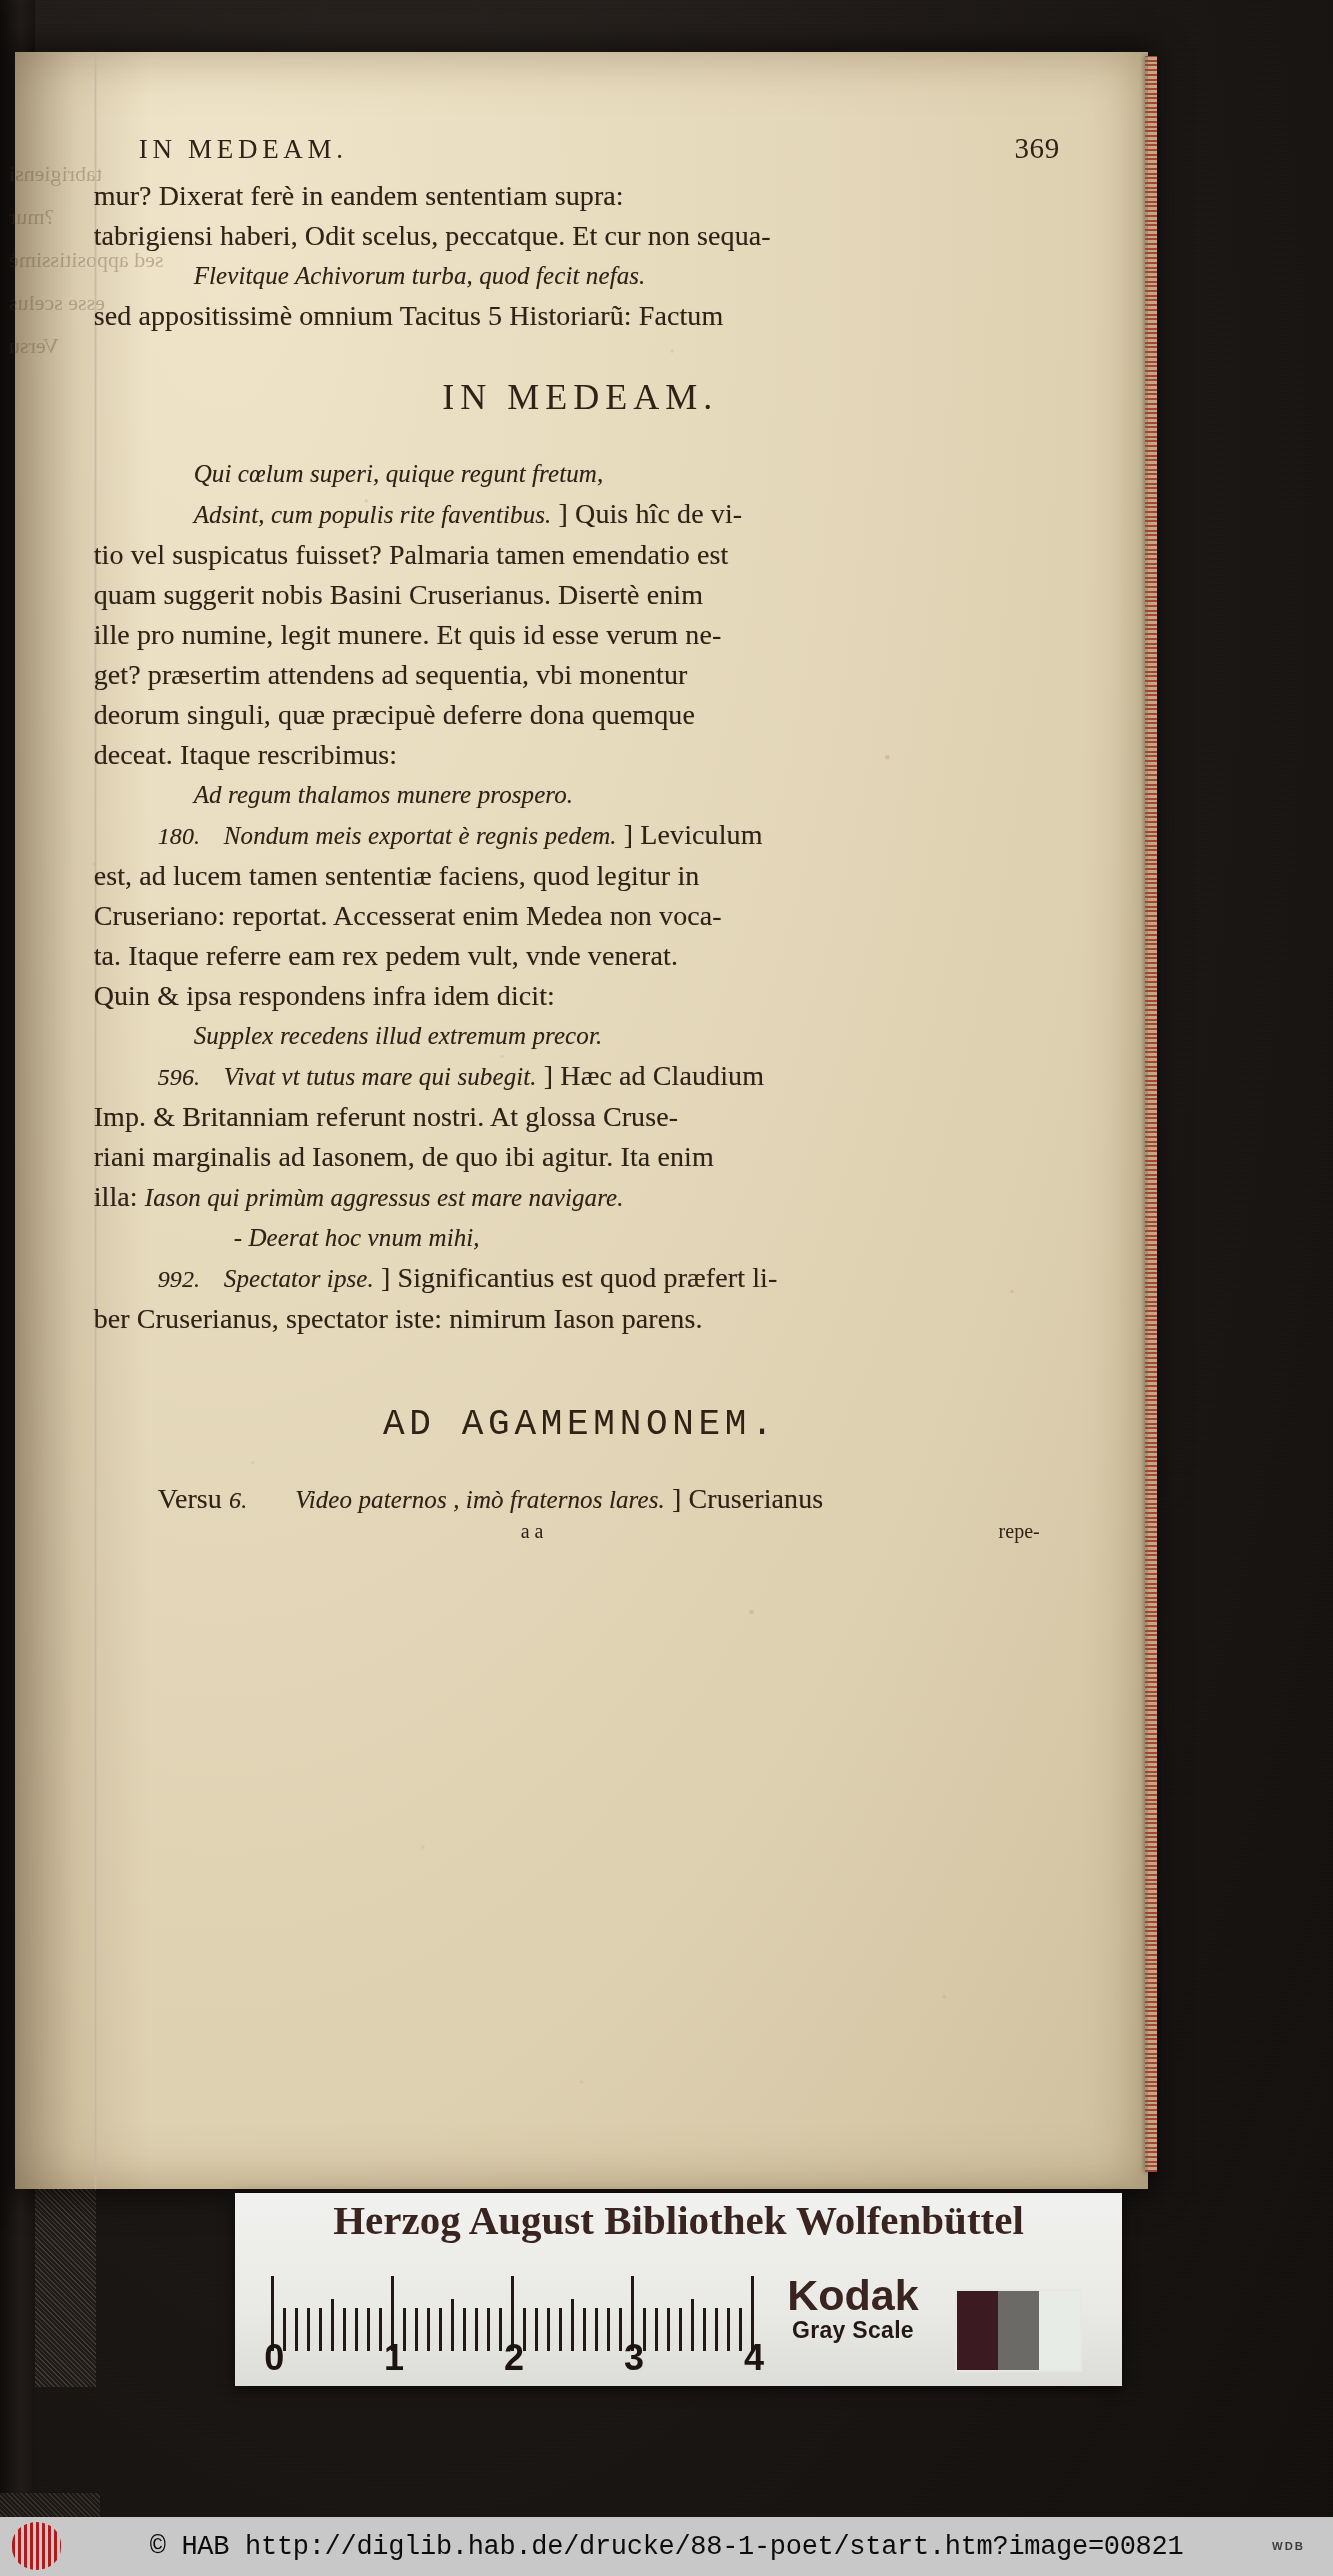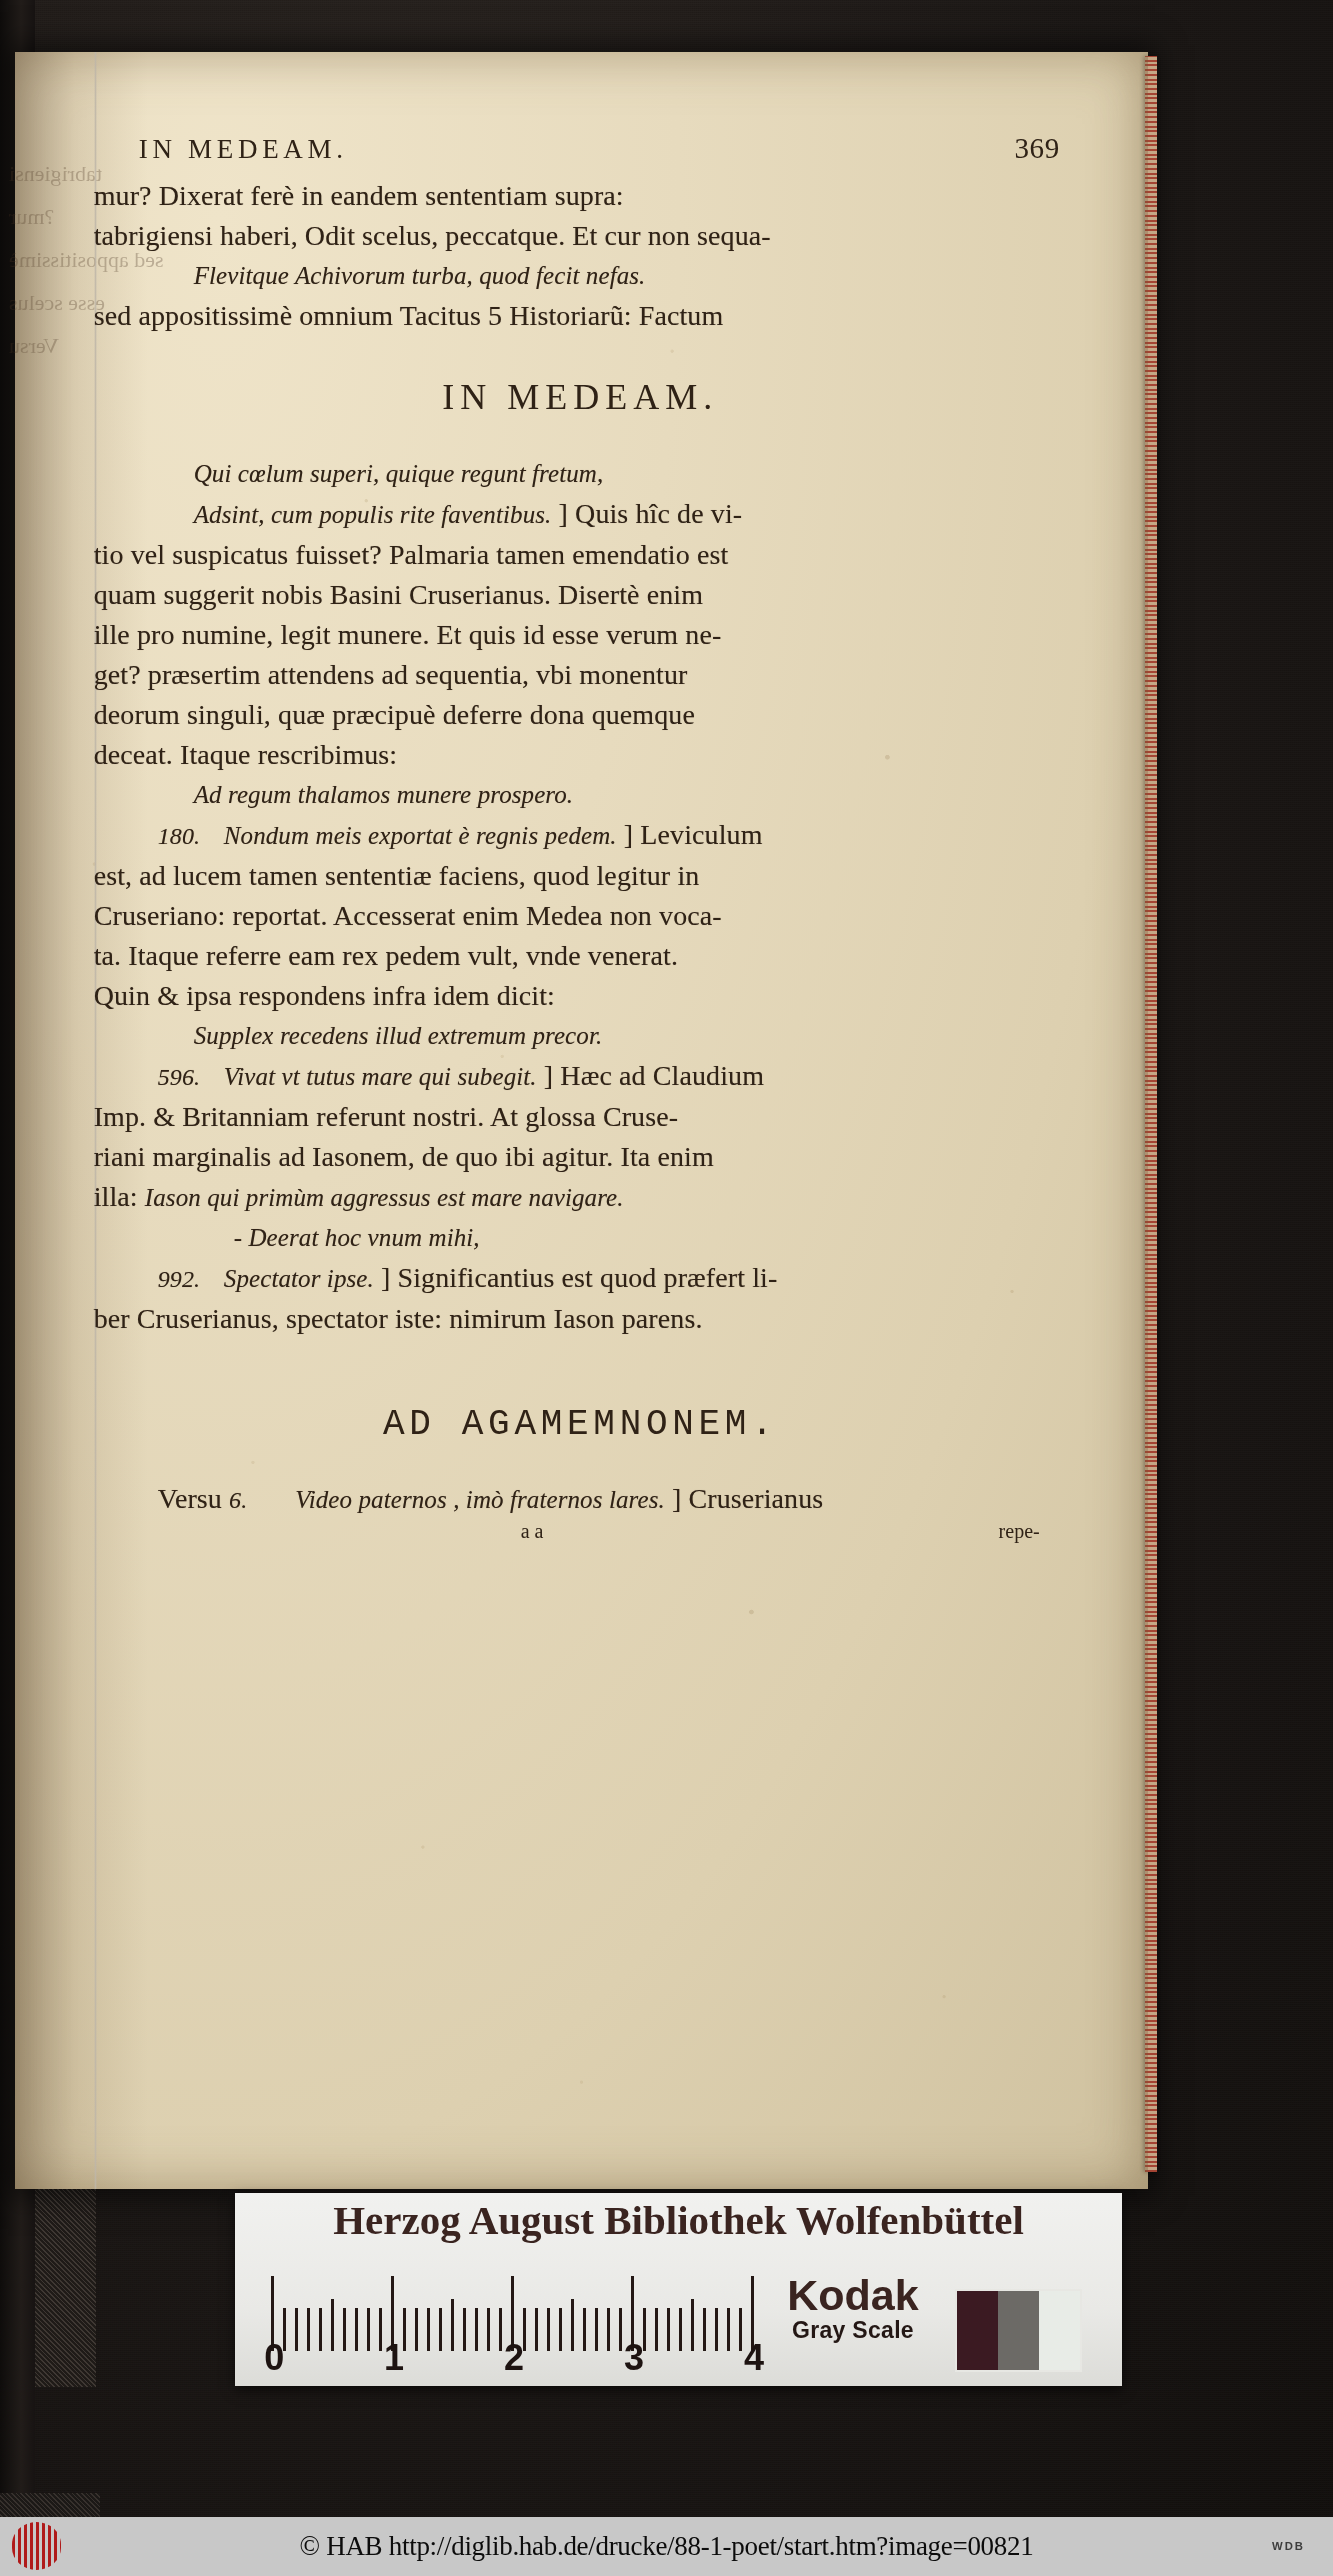--- a/index.html
+++ b/index.html
@@ -186,21 +186,21 @@
     display:flex;align-items:center;
   }
   .hab-logo{
     position:absolute;left:12px;top:5.3px;width:49px;height:48px;
     background:
       repeating-linear-gradient(90deg,#b01a1a 0 3.3px, #c8c8c8 3.3px 6px);
     border-radius:50%/46%;
   }
   .footer-url{
     width:100%;text-align:center;
-    font-family:Liberation Serif, serif;
+    font-family:Liberation Mono, monospace;
     font-size:27px;color:#0c0c0c;letter-spacing:-0.3px;
   }
   .wdb{
     position:absolute;right:28px;top:23px;
     font-family:"Liberation Sans",sans-serif;
     font-size:11.3px;font-weight:bold;color:#3d3d3d;letter-spacing:2px;
   }
 </style>
 </head>
 <body>

